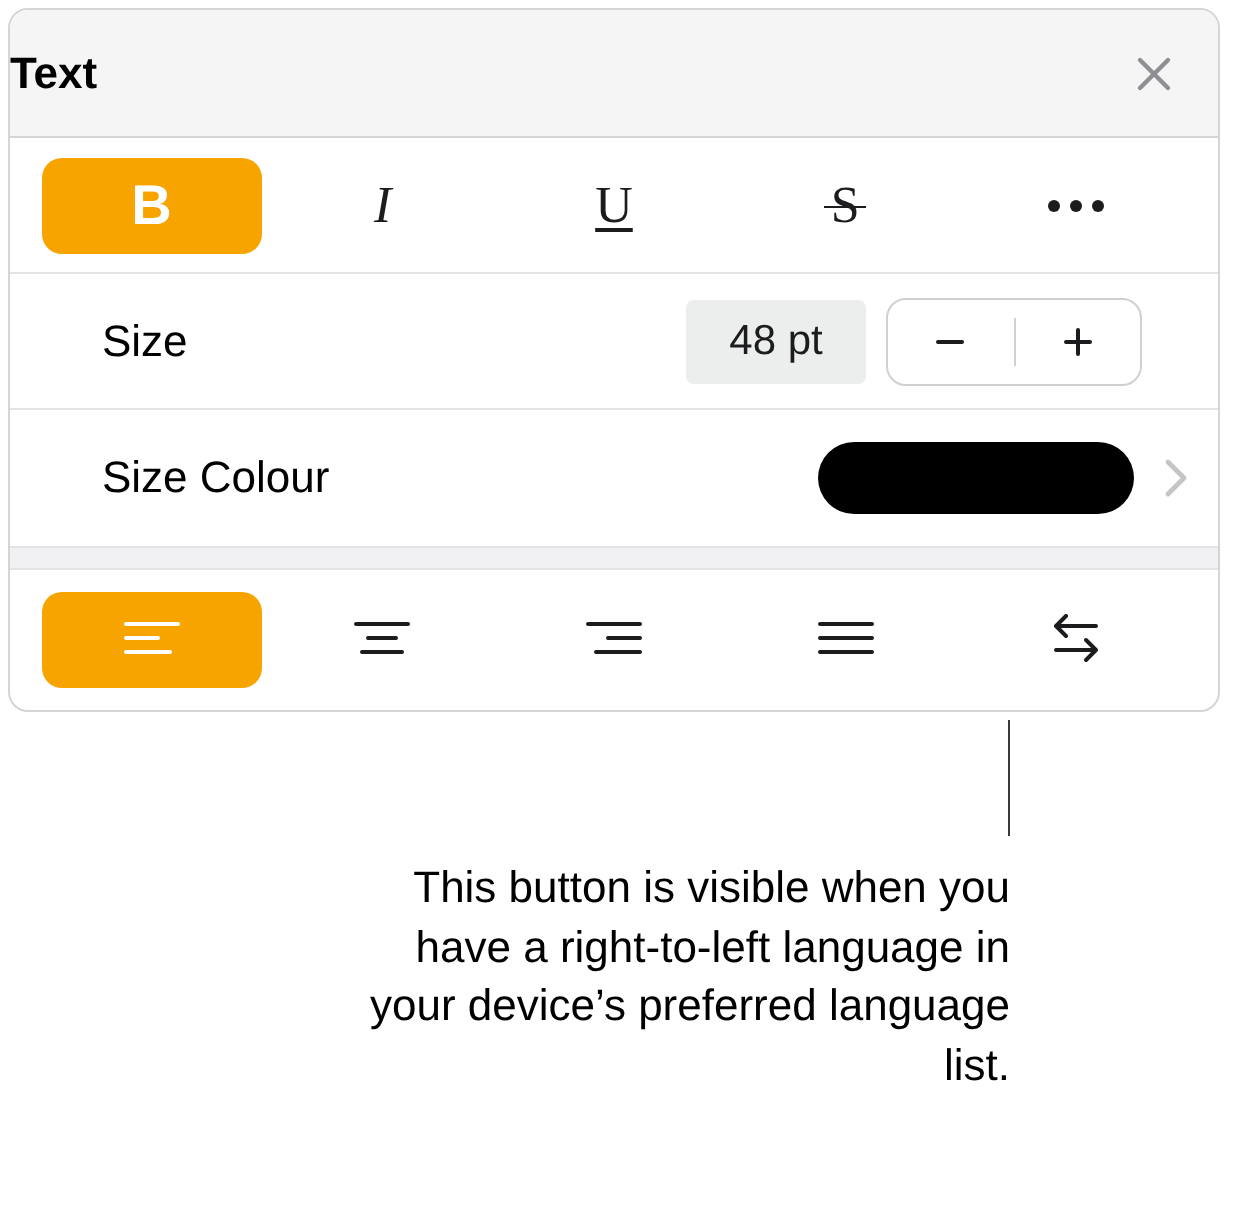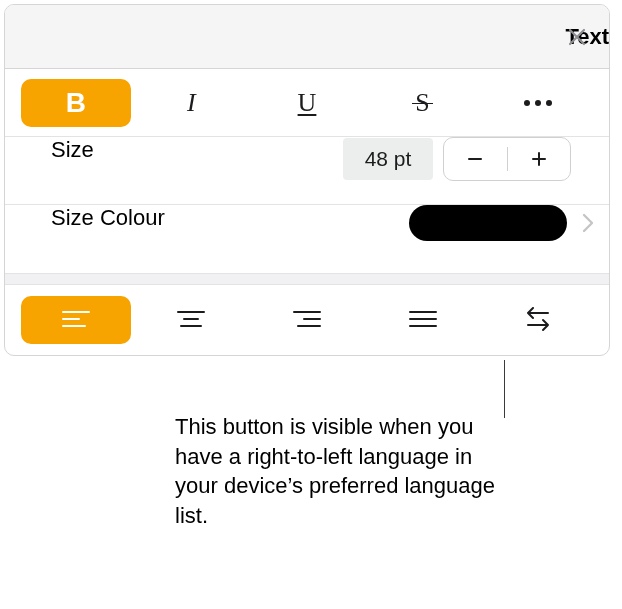--- a/index.html
+++ b/index.html
@@ -18,21 +18,21 @@
     overflow: hidden;
     background: #fff;
   }
   .header {
     position: relative;
     height: 64px;
     background: #f5f5f6;
     border-bottom: 1px solid #d5d5d6;
     display: flex;
     align-items: center;
-    justify-content: flex-end;
+    justify-content: flex-start;
   }
   .header-title {
     font-size: 22px;
     font-weight: 600;
   }
   .close-btn {
     position: absolute;
     right: 18px; top: 50%;
     transform: translateY(-50%);
     width: 28px; height: 28px;
@@ -68,21 +68,21 @@
   .glyph.italic { font-style: italic; }
   .glyph.under { text-decoration: underline; text-underline-offset: 3px; }
   .glyph.strike { position: relative; }
   .glyph.strike::after{
     content:""; position:absolute; left:-3px; right:-3px; top:50%; height:1.5px; background: currentColor;
   }
   .more-dots { display:flex; gap:5px; }
   .more-dots span{ width:6px; height:6px; border-radius:50%; background:#1c1c1e; }
 
   .opt-row {
-    display:flex; align-items:flex-start;
+    display:flex; align-items:center;
     height:68px;
     padding: 0 0 0 46px;
     border-bottom:1px solid #e3e3e5;
     font-size:22px;
     position: relative;
   }
   .opt-row.last-sec { border-bottom:none; }
   .opt-label { flex:1; }
   .size-controls { display:flex; align-items:center; gap:10px; padding-right:38px; }
   .size-val {
@@ -133,24 +133,25 @@
     flex:1; height:48px; border-radius:10px;
     display:flex; align-items:center; justify-content:center;
     cursor:pointer;
     color:#1c1c1e;
   }
   .align-btn.active { background:#f7a400; color:#fff; }
   .align-btn svg{ stroke:currentColor; stroke-width:2; stroke-linecap:round; fill:none; }
 
   .callout{
     position:absolute;
-    left:175px; top:412px;
+    left:175px; top:429px;
     width:330px;
     font-size:22px;
     line-height:1.35;
+    text-align:right;
     color:#000;
   }
   .leader{
     position:absolute;
     left:504px; top:360px;
     width:1px; height:58px;
     background:#3a3a3c;
   }
   .leader::before{
     content:"";

